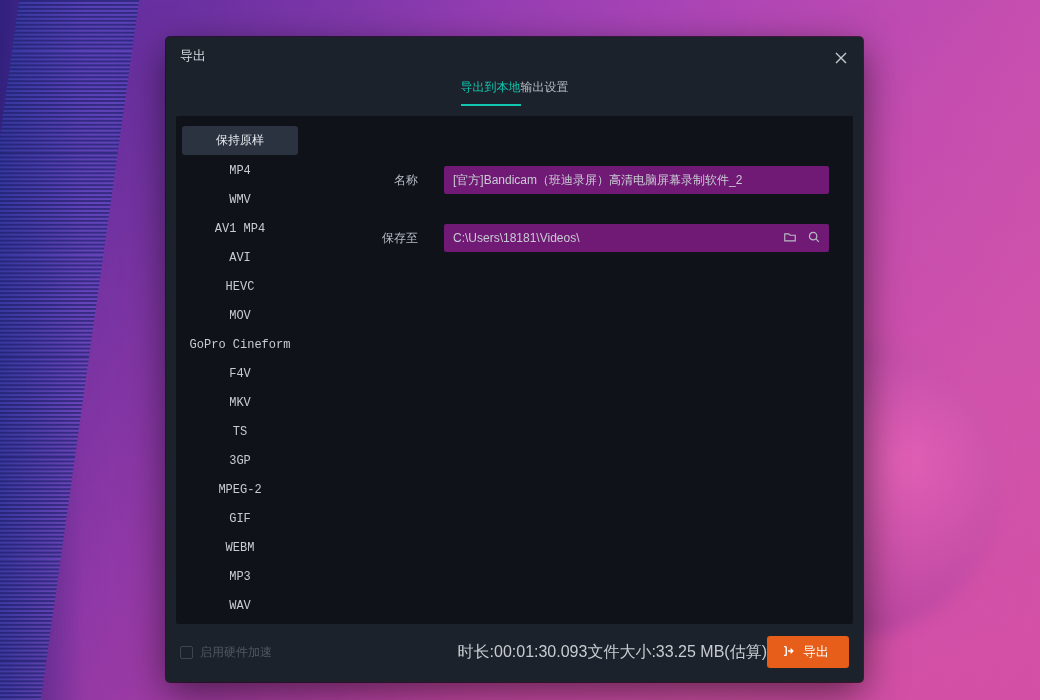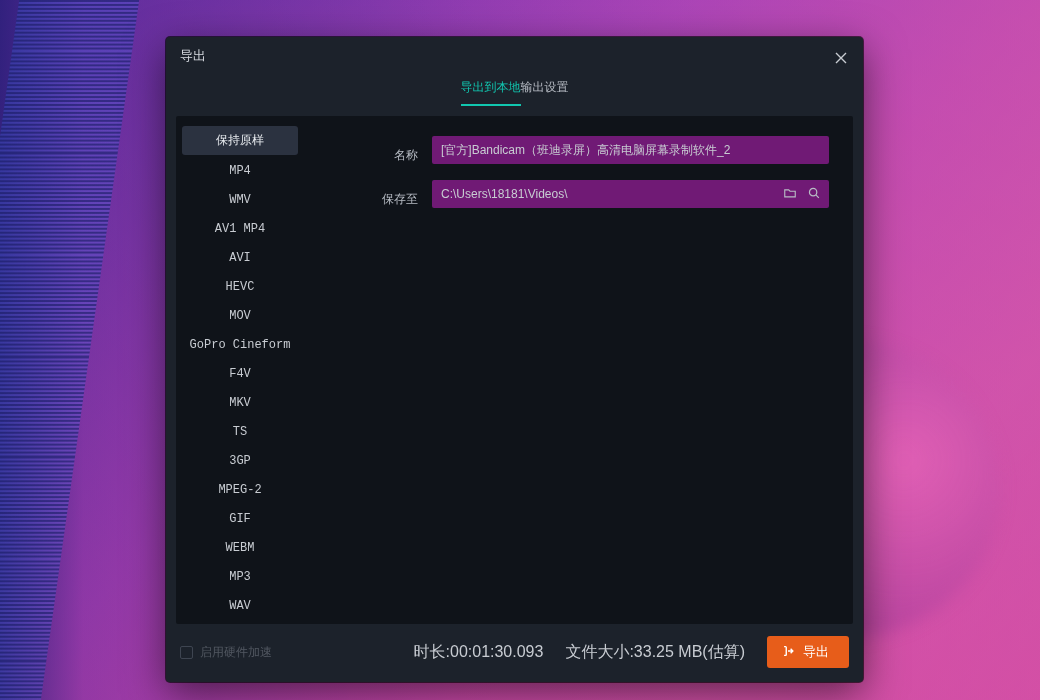--- a/index.html
+++ b/index.html
@@ -128,23 +128,24 @@
       flex: 1;
       padding: 20px 24px 20px 18px;
     }
     .settings-title {
       color: #b7bcc4;
       font-size: 12px;
       margin-bottom: 26px;
     }
     .form-row {
       display: flex;
-      align-items: flex-end;
+      align-items: center;
       margin-bottom: 16px;
-      gap: 14px;
+      gap: 26px;
+      margin-top: 30px;
     }
     .form-label {
       width: 96px;
       text-align: right;
       color: #b7bcc4;
       font-size: 12px;
       flex-shrink: 0;
     }
     .text-input {
       flex: 1;
@@ -175,21 +176,20 @@
       align-items: center;
       justify-content: center;
       color: #b7bcc4;
       cursor: pointer;
     }
     .icon-btn svg { width: 14px; height: 14px; }
     .dialog-footer {
       display: flex;
       align-items: center;
       padding: 12px 14px 14px 14px;
-      gap: 22px;
       font-size: 12px;
       color: #7c828c;
     }
     .hw-accel {
       display: flex;
       align-items: center;
       gap: 7px;
       cursor: default;
       opacity: 0.55;
     }

